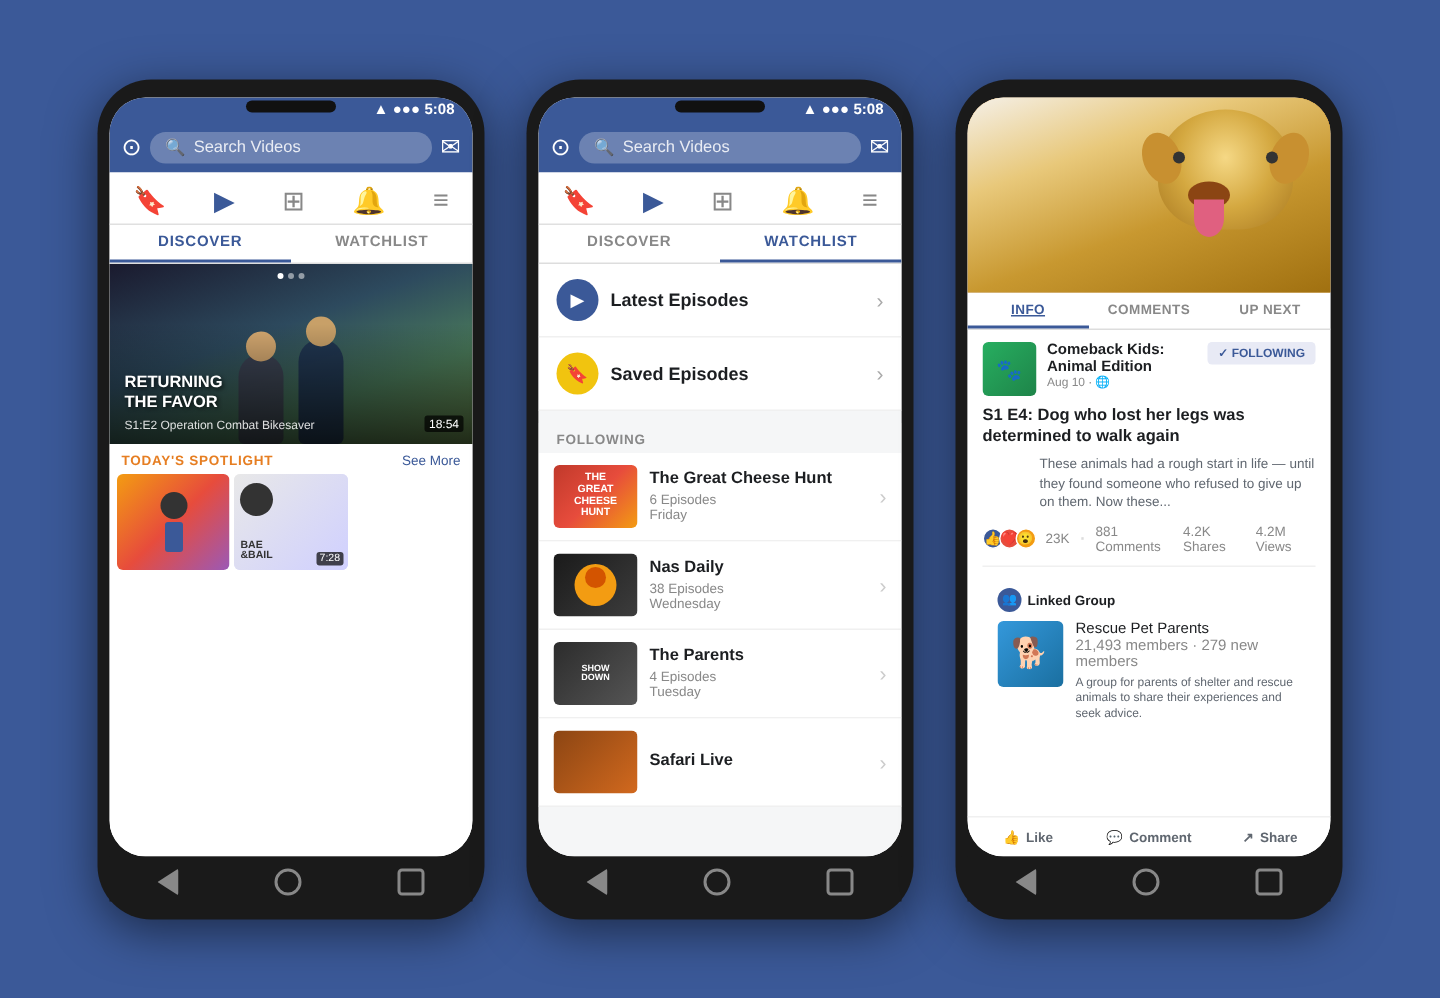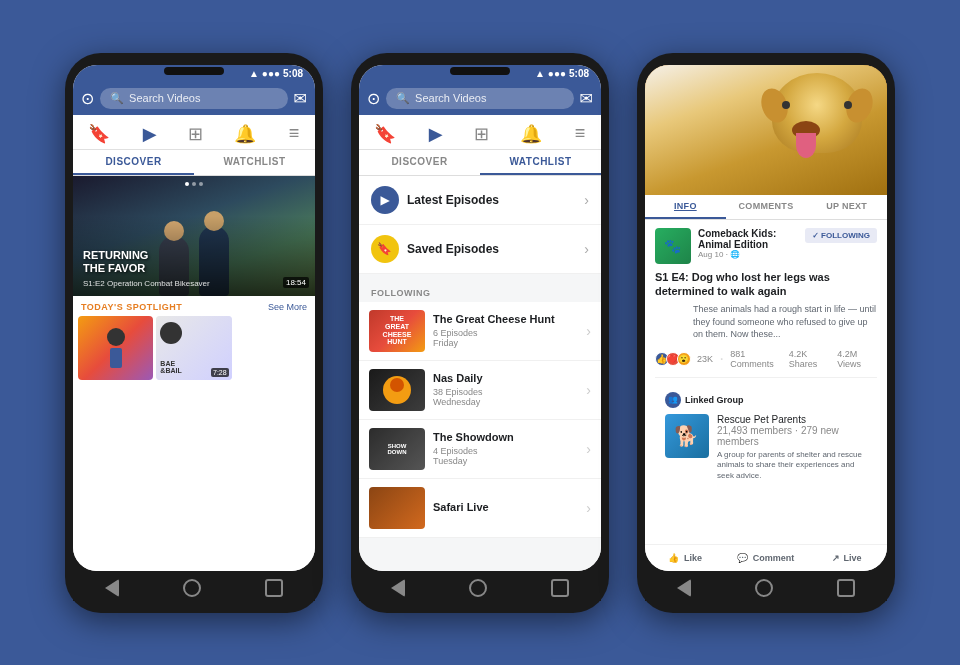--- a/index.html
+++ b/index.html
@@ -876,21 +876,21 @@
           <div class="show-day">Wednesday</div>
         </div>
         <span class="show-chevron">›</span>
       </div>
 
       <div class="show-item">
         <div class="show-thumb">
           <div class="thumb-showdown">SHOW<br>DOWN</div>
         </div>
         <div class="show-info">
-          <div class="show-title">The Showdown</div>
+          <div class="show-title">The Parents</div>
           <div class="show-meta">4 Episodes</div>
           <div class="show-day">Tuesday</div>
         </div>
         <span class="show-chevron">›</span>
       </div>
 
       <div class="show-item">
         <div class="show-thumb">
           <div class="thumb-safari"></div>
         </div>
@@ -991,21 +991,21 @@
       <div class="action-btn">
         <span>👍</span>
         <span>Like</span>
       </div>
       <div class="action-btn">
         <span>💬</span>
         <span>Comment</span>
       </div>
       <div class="action-btn">
         <span>↗</span>
-        <span>Live</span>
+        <span>Share</span>
       </div>
     </div>
 
   </div>
   <div class="phone-button-bar">
     <div class="phone-btn triangle"></div>
     <div class="phone-btn"></div>
     <div class="phone-btn square"></div>
   </div>
 </div>

